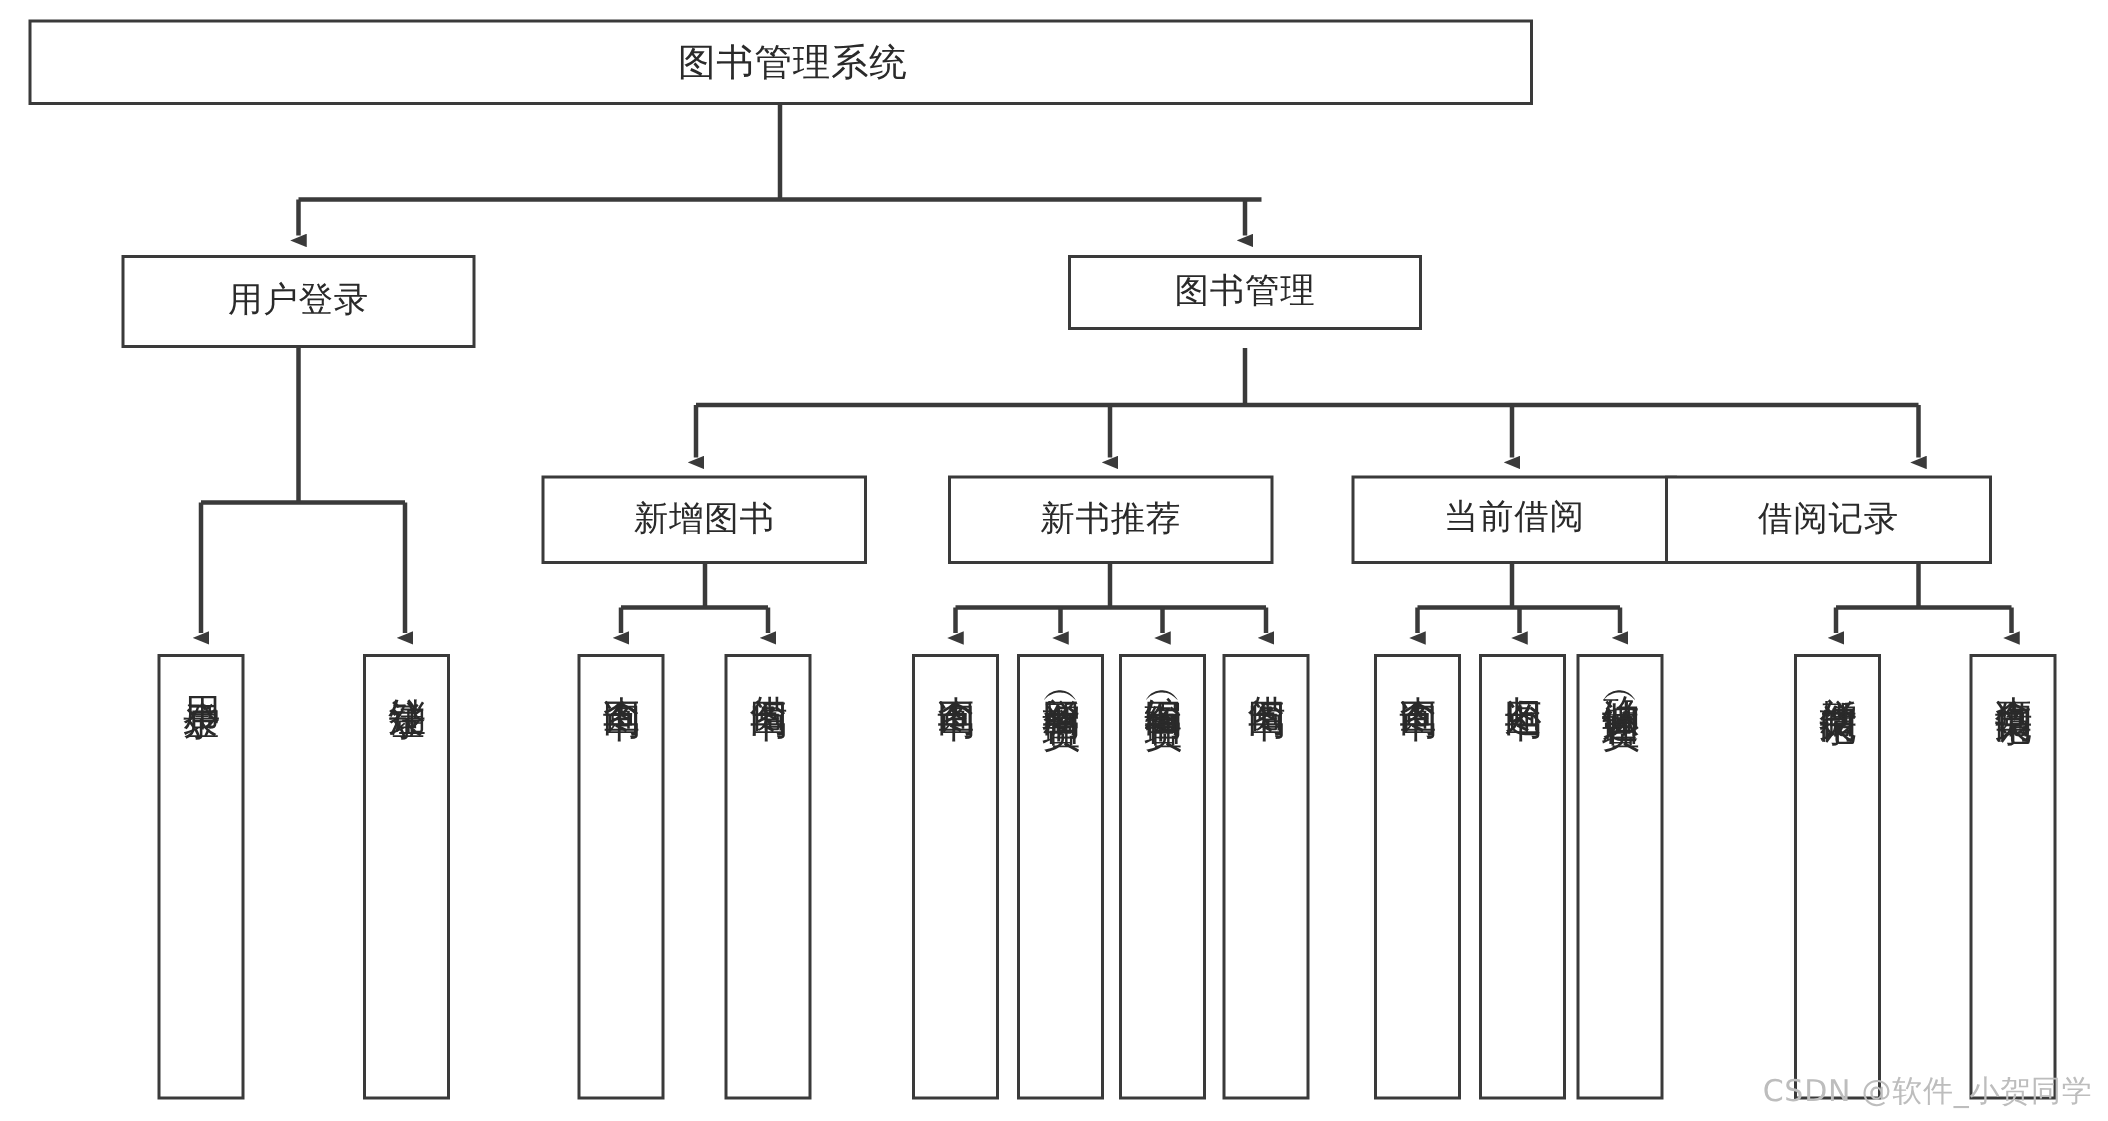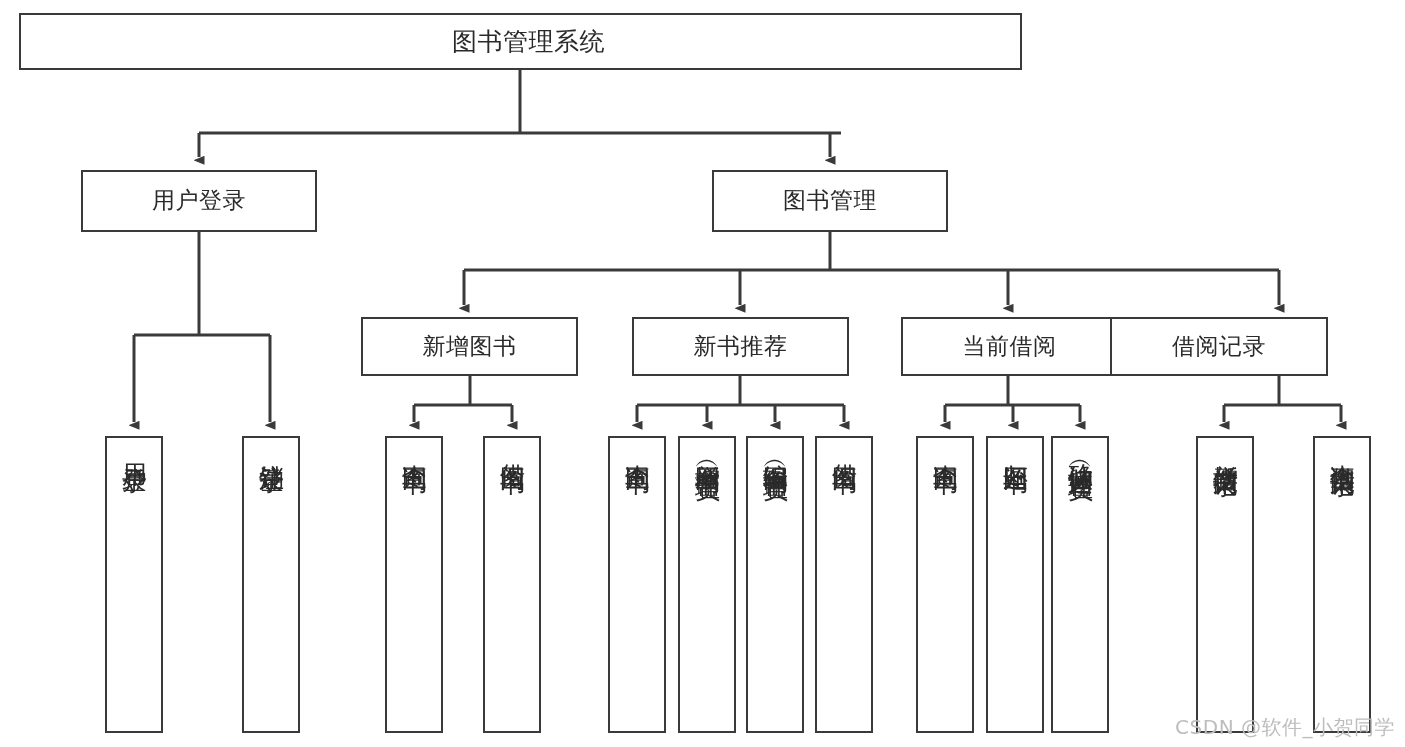--- a/index.html
+++ b/index.html
@@ -135,33 +135,33 @@
   </svg>
 
   <div class="node h root" style="left:19px; top:13px; width:1003px; height:57px;padding-left:16px;">
     <span class="node-label">图书管理系统</span>
   </div>
 
   <div class="node h" style="left:81px; top:170px; width:236px; height:62px;">
     <span class="node-label">用户登录</span>
   </div>
 
-  <div class="node h" style="left:712px; top:170px; width:236px; height:62px;">
+  <div class="node h" style="left:712px; top:170px; width:236px; height:50px;">
     <span class="node-label">图书管理</span>
   </div>
 
   <div class="node h" style="left:361px; top:317px; width:217px; height:59px;">
     <span class="node-label">新增图书</span>
   </div>
 
   <div class="node h" style="left:632px; top:317px; width:217px; height:59px;">
     <span class="node-label">新书推荐</span>
   </div>
 
-  <div class="node h" style="left:901px; top:317px; width:217px; height:59px;">
+  <div class="node h" style="left:901px; top:317px; width:217px; height:59px;font-family:Liberation Mono, monospace;">
     <span class="node-label">当前借阅</span>
   </div>
 
   <div class="node h" style="left:1110px; top:317px; width:218px; height:59px;">
     <span class="node-label">借阅记录</span>
   </div>
 
   <div class="node v" style="left:105px; top:436px; width:58px; height:297px;">
     <span class="node-label">用户登录</span>
   </div>

